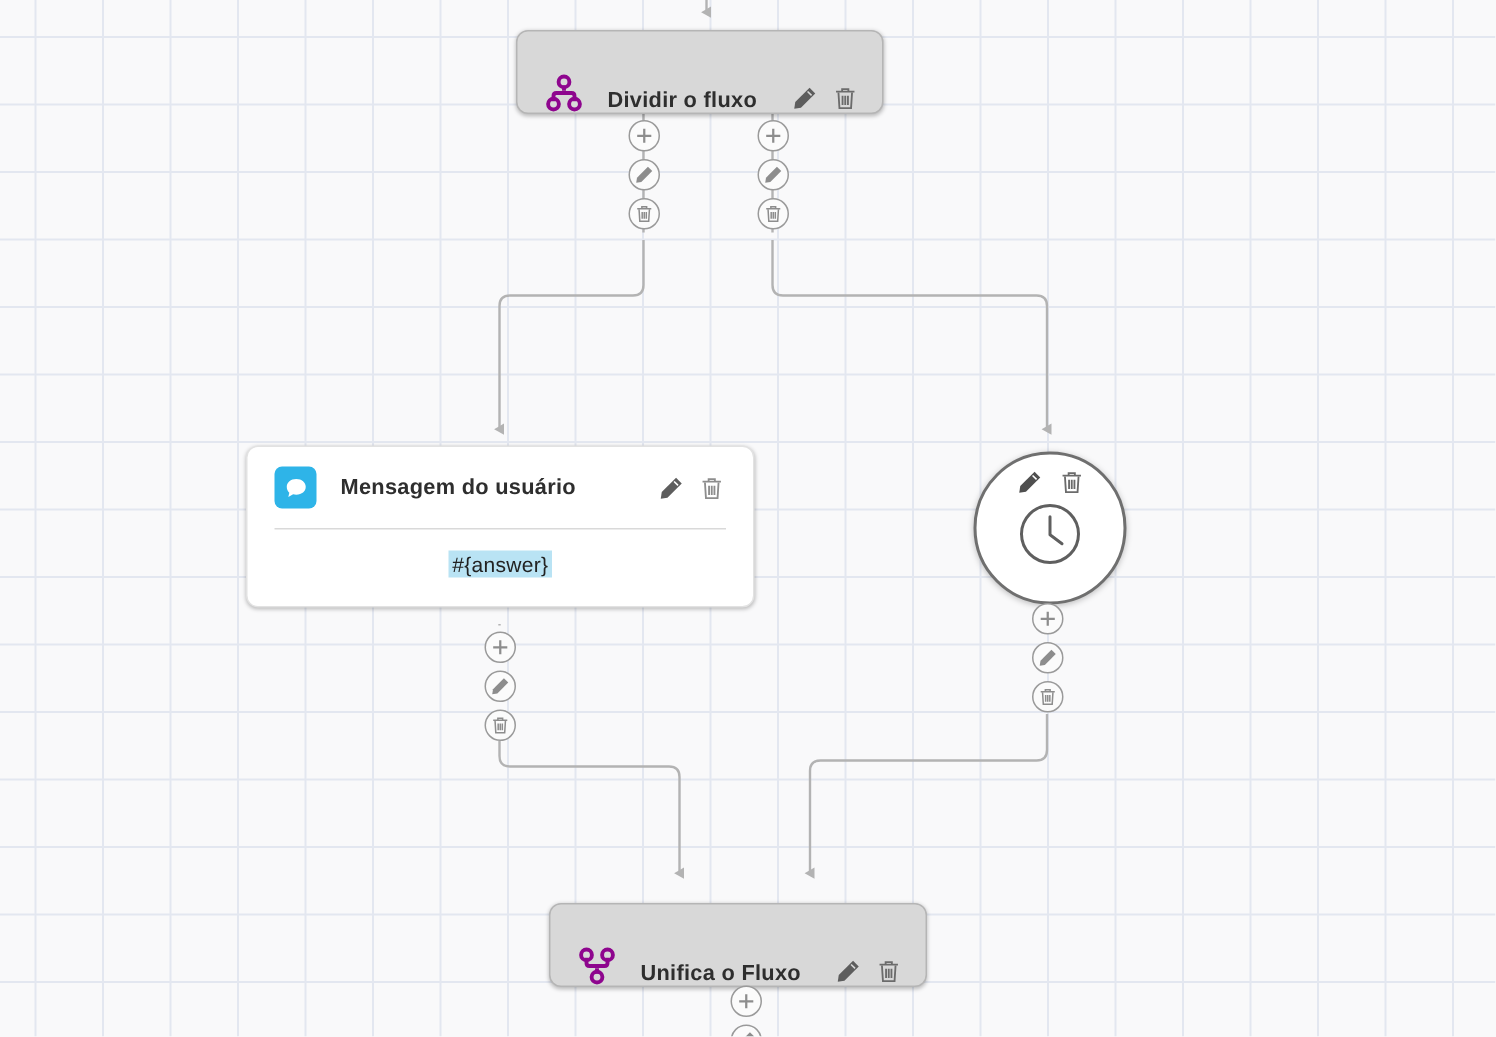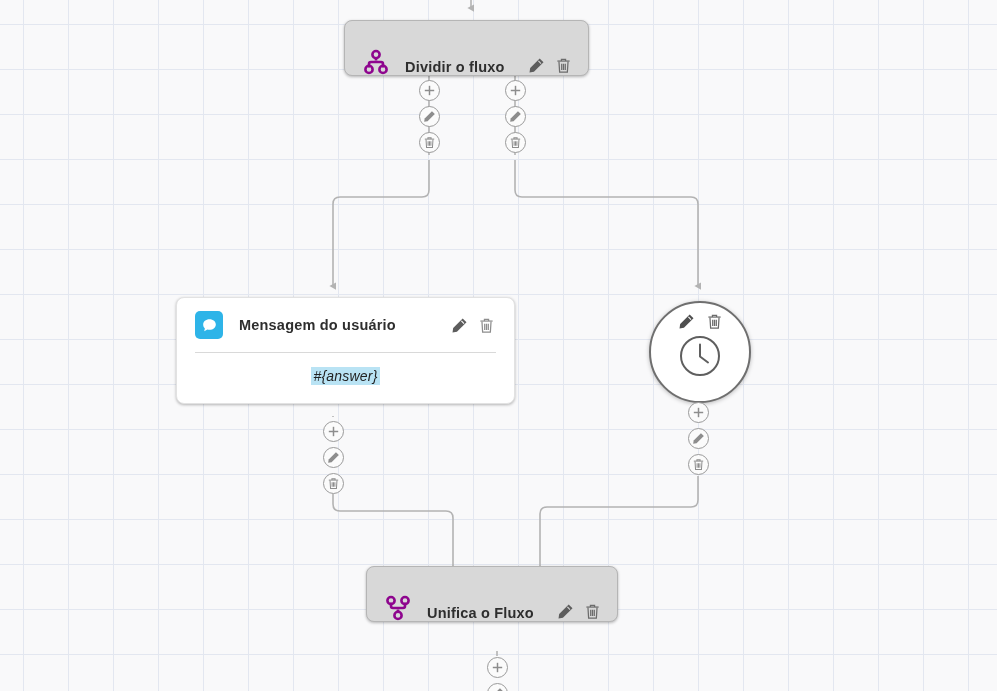--- a/index.html
+++ b/index.html
@@ -72,21 +72,20 @@
     background: #d9d9d9;
     margin: 0 18px;
   }
   .node-body {
     padding: 14px 18px 18px;
     text-align: center;
   }
   .tokentext {
     display: inline-block;
     font-size: 14px;
-    font-style: italic;
     color: #222;
     background: #b9e3f4;
     padding: 1px 2px;
     letter-spacing: .2px;
   }
 
   
   .nicon {
     flex: 0 0 auto;
     display: inline-flex;
@@ -265,21 +264,21 @@
         <g fill="none" stroke="#8d8d8d" stroke-width="1.4">
           <path d="M2.5,4.3 L15.5,4.3"></path>
             <path d="M6.8,4.3 L6.8,2.6 L11.2,2.6 L11.2,4.3"></path>
           <path d="M4.2,4.9 L4.9,16 L13.1,16 L13.8,4.9"></path>
           <path d="M7.1,7.4 L7.1,13.5 M9,7.4 L9,13.5 M10.9,7.4 L10.9,13.5"></path>
         </g>
       </svg>
     </div>
   </div>
 
-  <div class="node node-white" style="left:176px; top:297px; width:339px;">
+  <div class="node node-white" style="left:164px; top:297px; width:339px;">
     <div class="node-box">
       <div class="node-header">
         <span class="nicon chat">
           <svg width="17" height="17" viewBox="0 0 18 18">
             <path d="M9,2.4 C12.9,2.4 15.7,4.8 15.7,8 C15.7,11.2 12.9,13.6 9,13.6
                      C8.2,13.6 7.5,13.5 6.8,13.3 L3.4,15.2 L4.1,12.2
                      C2.9,11.1 2.3,9.6 2.3,8 C2.3,4.8 5.1,2.4 9,2.4 Z" fill="#ffffff"></path>
           </svg>
         </span>
         <span class="node-title gap-title">Mensagem do usuário</span>
@@ -380,21 +379,21 @@
         <g fill="none" stroke="#8d8d8d" stroke-width="1.4">
           <path d="M2.5,4.3 L15.5,4.3"></path>
             <path d="M6.8,4.3 L6.8,2.6 L11.2,2.6 L11.2,4.3"></path>
           <path d="M4.2,4.9 L4.9,16 L13.1,16 L13.8,4.9"></path>
           <path d="M7.1,7.4 L7.1,13.5 M9,7.4 L9,13.5 M10.9,7.4 L10.9,13.5"></path>
         </g>
       </svg>
     </div>
   </div>
 
-  <div class="node node-gray" style="left:366px; top:566px;">
+  <div class="node node-gray" style="left:366px; top:602px;">
     <div class="node-box">
       <span class="nicon">
         <svg width="26" height="26" viewBox="0 0 26 26">
           <g stroke="#8e058e" stroke-width="2.6" fill="none">
             <path d="M13,18 L13,14.5"></path>
             <path d="M6,7.5 L6,11 Q6,13 8,13 L18,13 Q20,13 20,11 L20,7.5"></path>
           </g>
           <circle cx="13" cy="20.4" r="3.6" fill="none" stroke="#8e058e" stroke-width="2.6"></circle>
           <circle cx="6" cy="5.6" r="3.6" fill="none" stroke="#8e058e" stroke-width="2.6"></circle>
           <circle cx="20" cy="5.6" r="3.6" fill="none" stroke="#8e058e" stroke-width="2.6"></circle>

